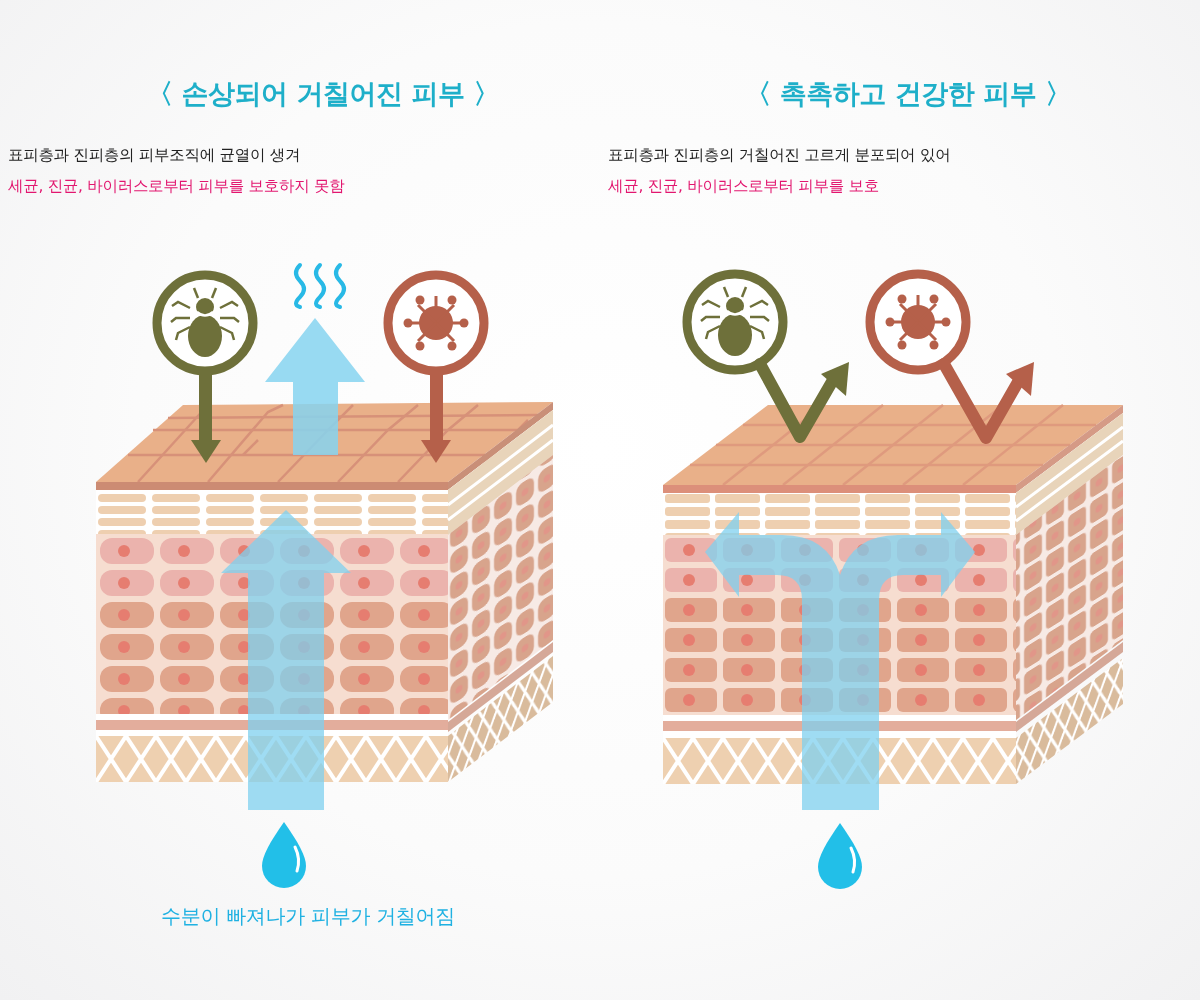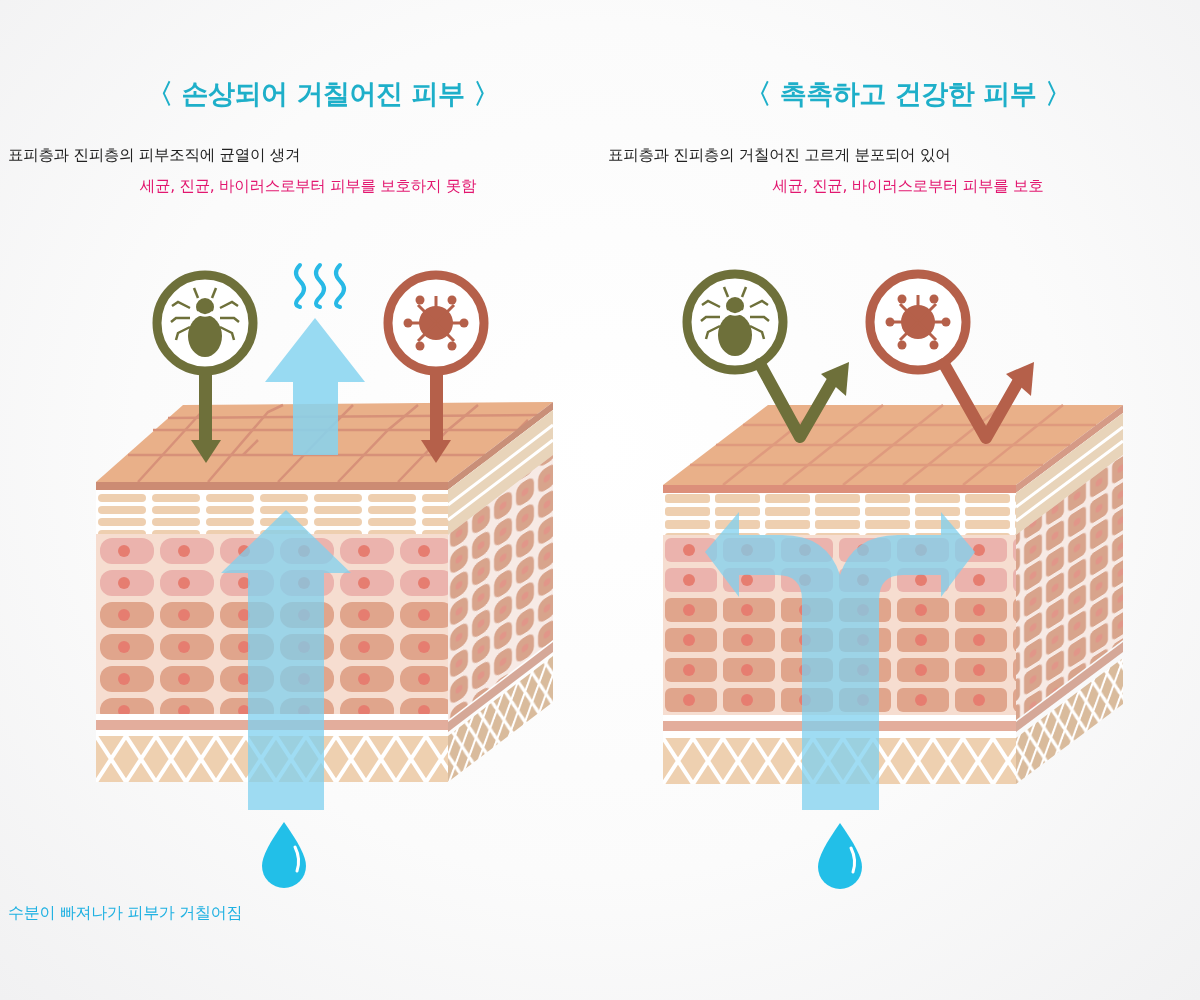--- a/index.html
+++ b/index.html
@@ -16,26 +16,26 @@
     position: absolute; top: 76px; left: 0; width: 100%;
     text-align: center; color: #1eafc9; font-size: 27px; font-weight: bold;
     letter-spacing: -0.5px;
   }
   .panel.left .title { left: 30px; width: 600px; margin-left: -30px; padding-left: 30px; box-sizing: border-box; }
   .subtitle {
     position: absolute; top: 145px; left: 0; width: 100%; text-align: left;
     color: #222; font-size: 15.5px; letter-spacing: -0.3px;
   }
   .subtitle2 {
-    position: absolute; top: 176px; left: 0; width: 100%; text-align: center;
+    position: absolute; top: 176px; left: 0; width: 100%; 
     color: #e2166f; font-size: 15.5px; letter-spacing: -0.3px;
   }
   .caption {
-    position: absolute; top: 903px; left: 0; width: 100%; 
-    color: #1fb1e2; font-size: 16px; letter-spacing: -0.3px;
+    position: absolute; top: 903px; left: 0; width: 100%; text-align: center;
+    color: #1fb1e2; font-size: 20px; letter-spacing: -0.3px;
   }
   .illus { position: absolute; left: 0; top: 0; }
 </style>
 </head>
 <body>
 
 <div class="panel left">
   <div class="title">〈 손상되어 거칠어진 피부 〉</div>
   <div class="subtitle">표피층과 진피층의 피부조직에 균열이 생겨</div>
   <div class="subtitle2">세균, 진균, 바이러스로부터 피부를 보호하지 못함</div>

